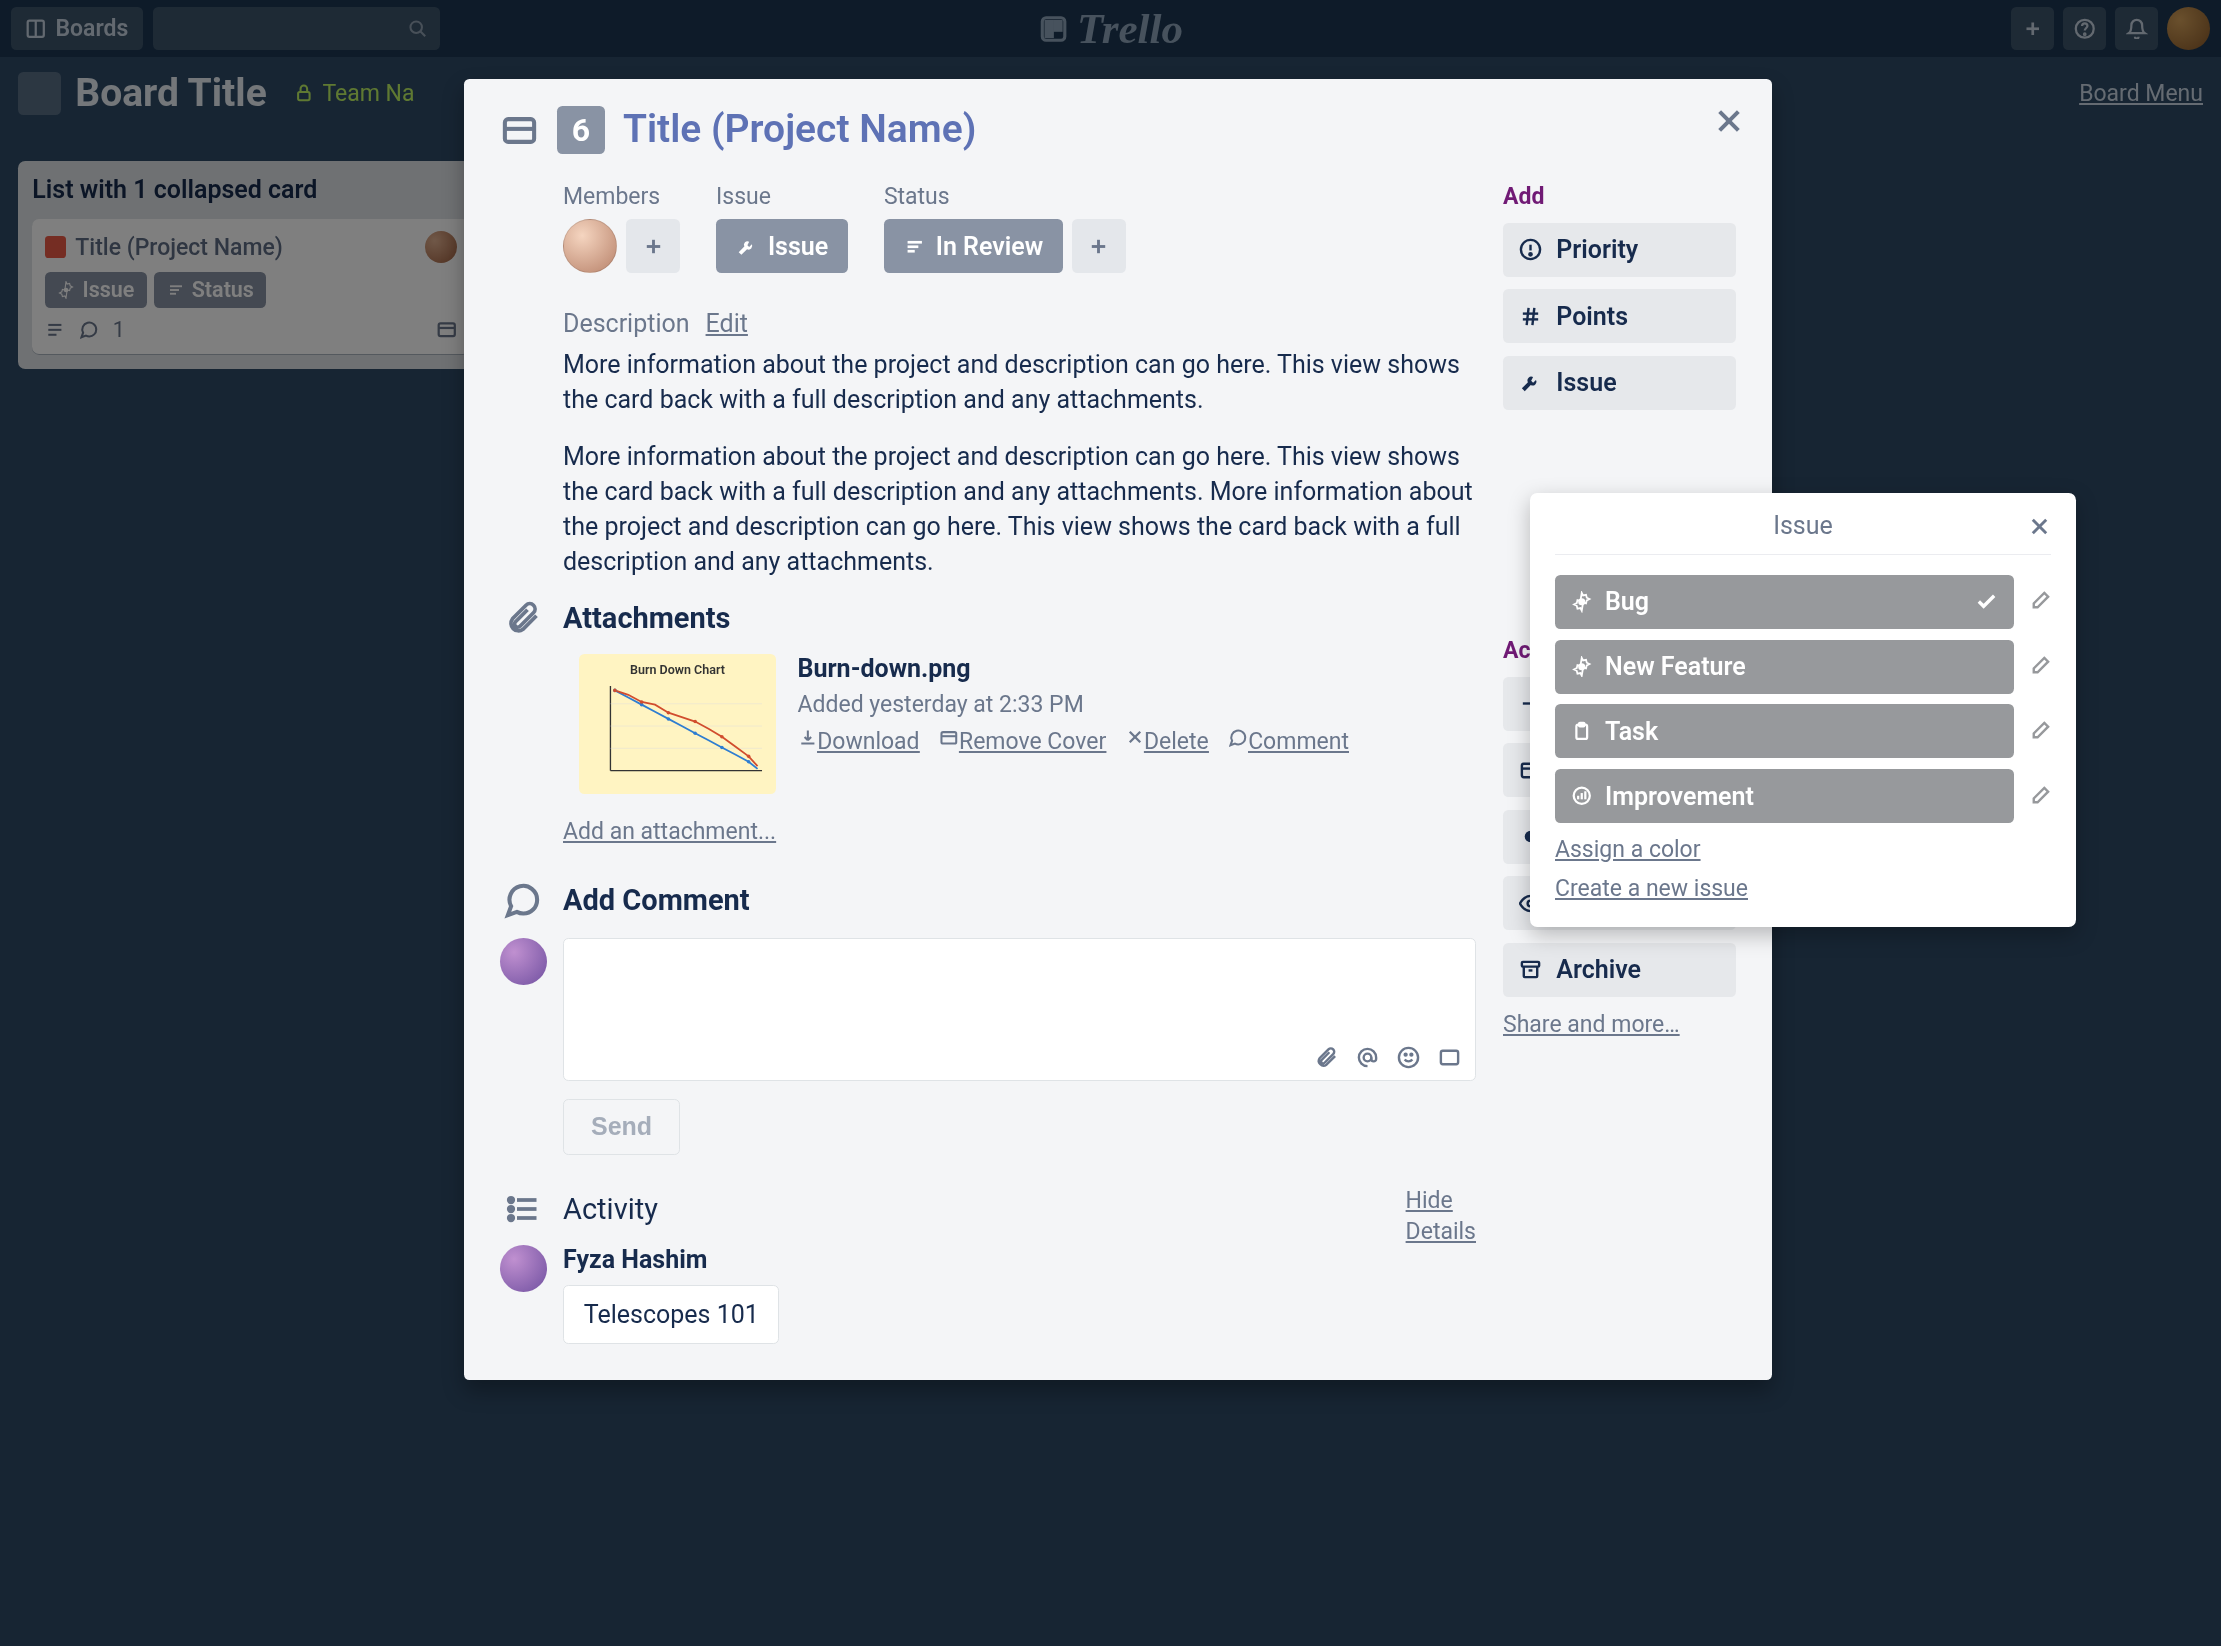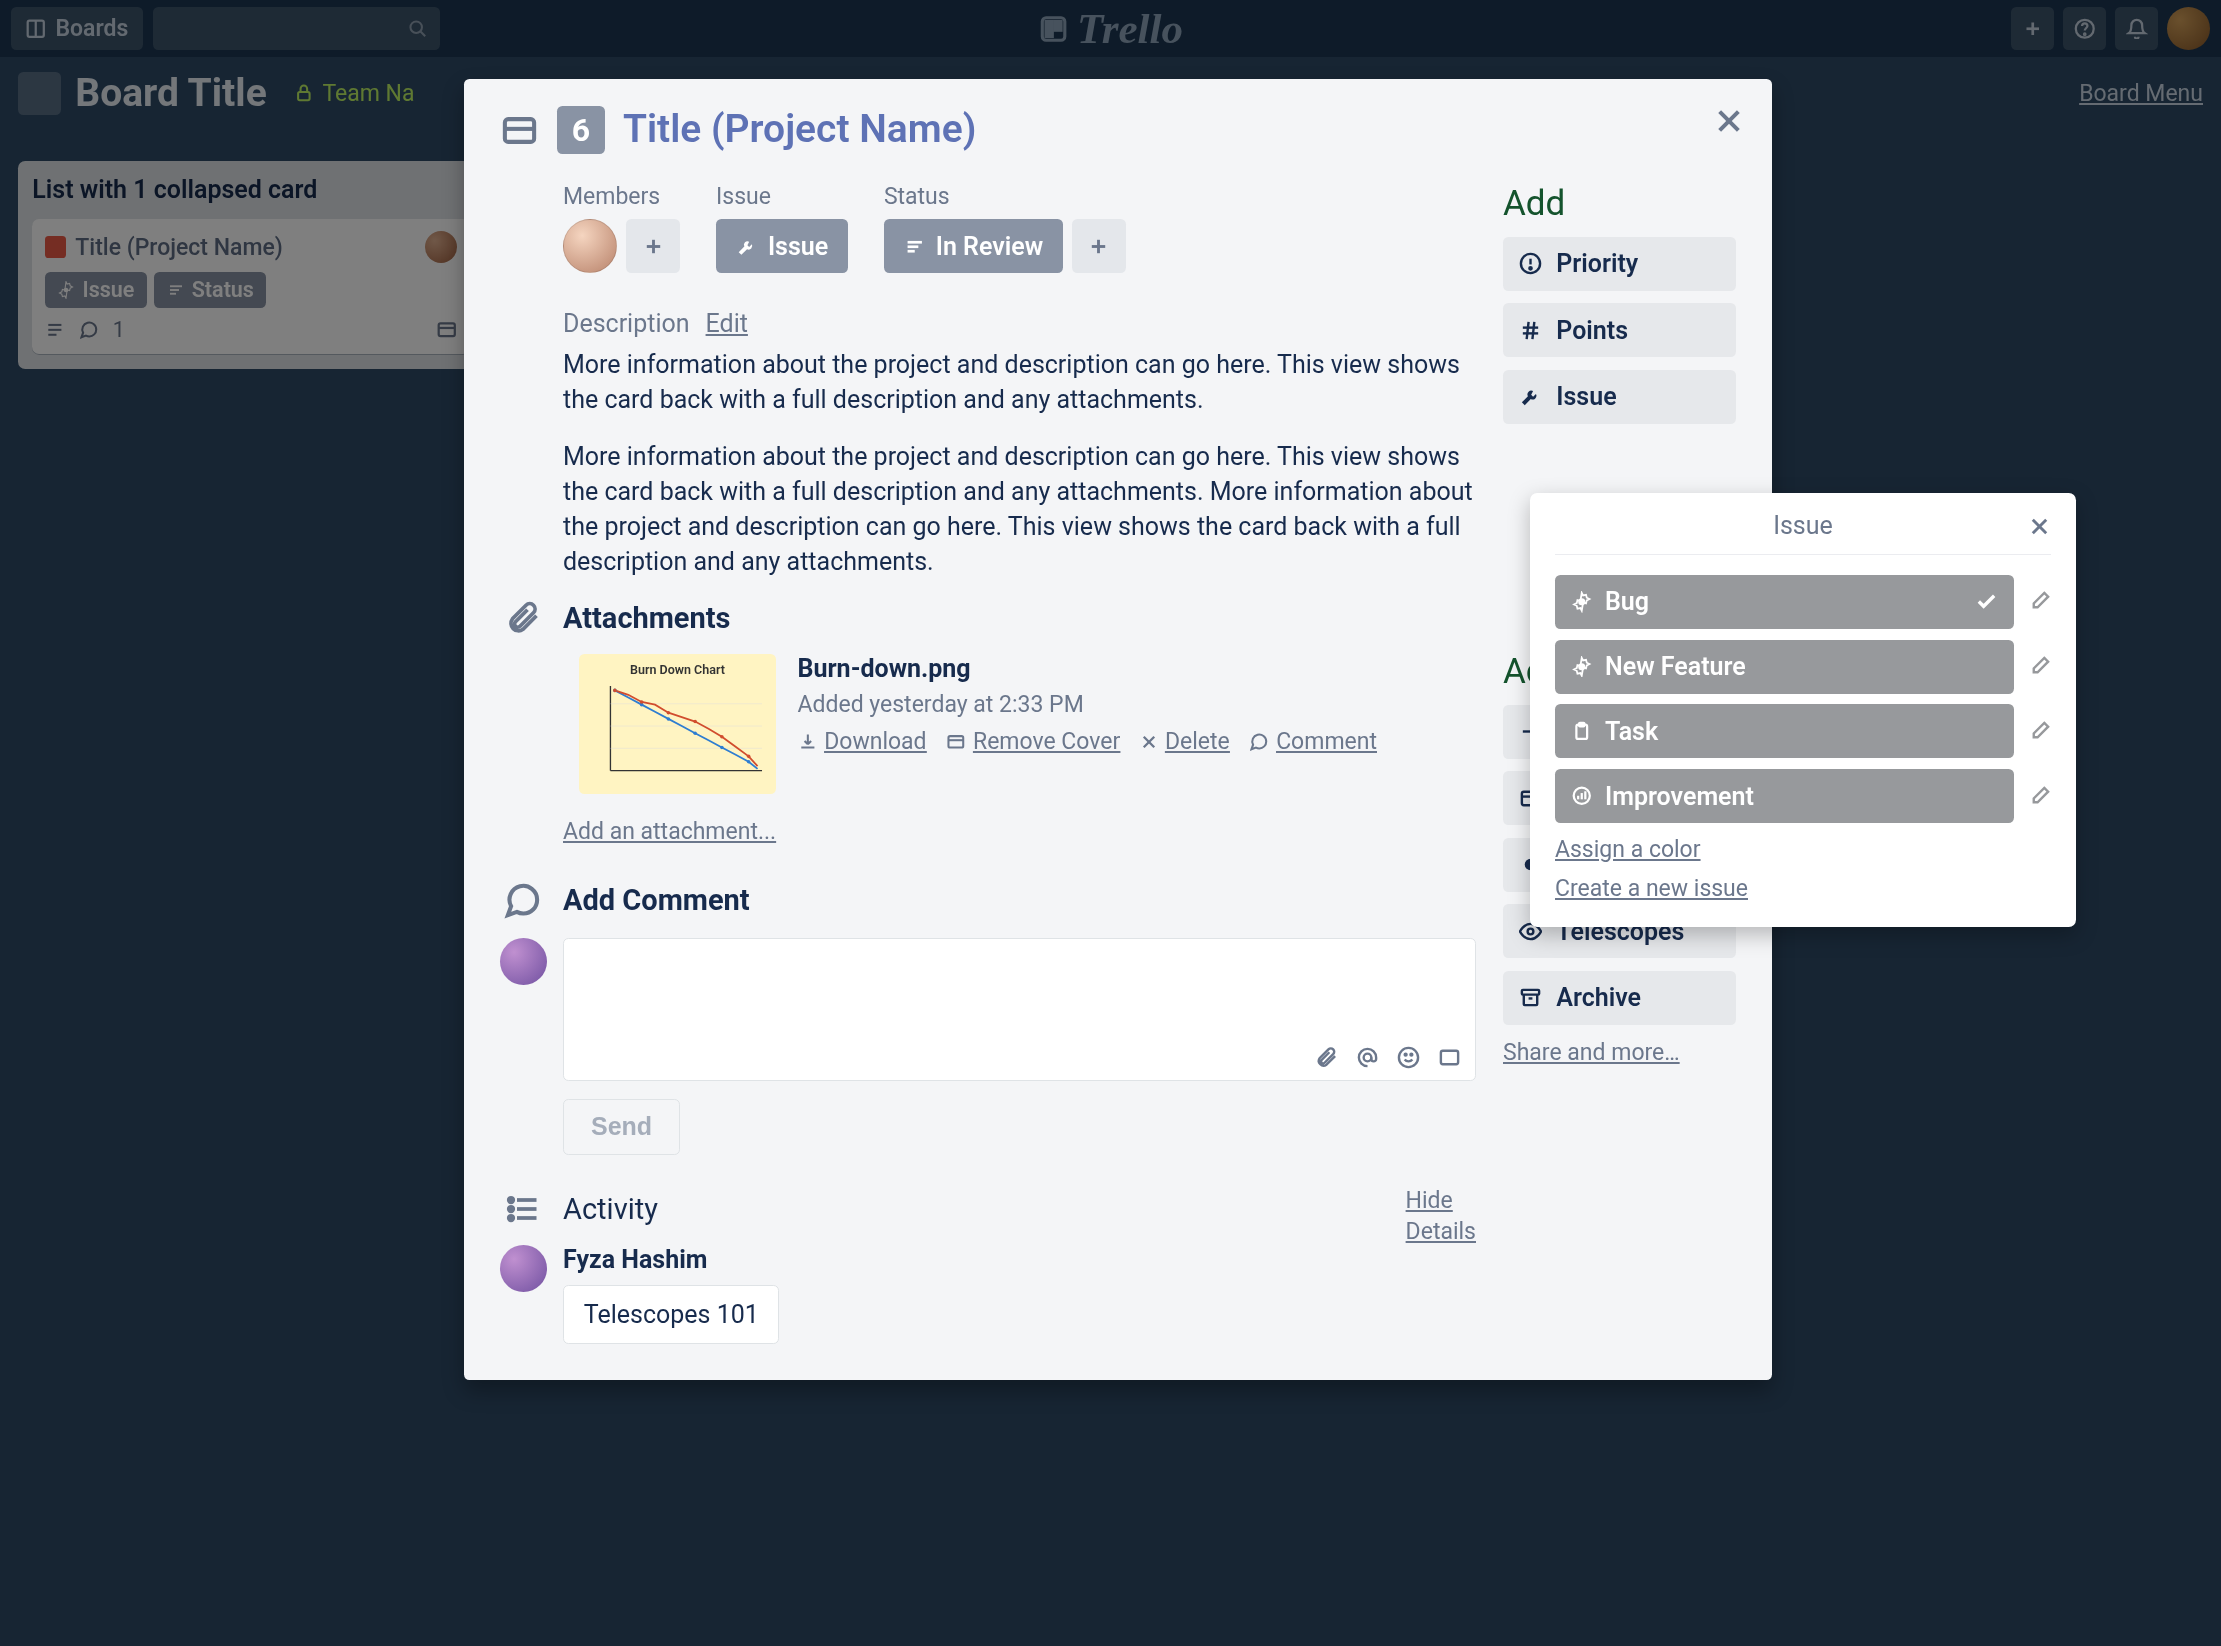--- a/index.html
+++ b/index.html
@@ -295,21 +295,21 @@
 .attachment-name { font-size: 25px; font-weight: 700; color: #172b4d; }
 .attachment-meta { color: #6b778c; font-size: 23px; margin-top: 7.2px; }
 .attachment-actions {
   display: flex;
   gap: 19.7px;
   margin-top: 10.7px;
   color: #6b778c;
   font-size: 23px;
   align-items: center;
 }
-.attachment-actions span { text-decoration: underline; display: flex; align-items: center; gap: 7px; }
+.attachment-actions span { text-decoration: underline; display: flex; gap: 0; }
 .add-attachment-link { color: #6b778c; text-decoration: underline; font-size: 23px; }
 
 .comment-box {
   background: #fff;
   border: 0.9px solid #dfe3e6;
   border-radius: 5.4px;
   min-height: 143px;
   position: relative;
   margin-bottom: 18px;
 }
@@ -366,23 +366,23 @@
   border-radius: 5.4px;
   padding: 14.3px 19.7px;
   margin-top: 10.7px;
   display: inline-block;
   font-size: 25px;
 }
 .activity-meta { color: #6b778c; font-size: 21.5px; margin-top: 10.7px; }
 
 
 .sidebar-section-label {
-  font-size: 35px;
-  font-weight: 400;
-  color: #14532d;
+  font-size: 23px;
+  font-weight: 700;
+  color: #701a75;
   margin-bottom: 12.5px;
 }
 .sidebar-btn {
   background: #e6e8eb;
   border-radius: 5.4px;
   padding: 12.5px 16px;
   display: flex;
   align-items: center;
   gap: 14.3px;
   margin-bottom: 12.5px;

